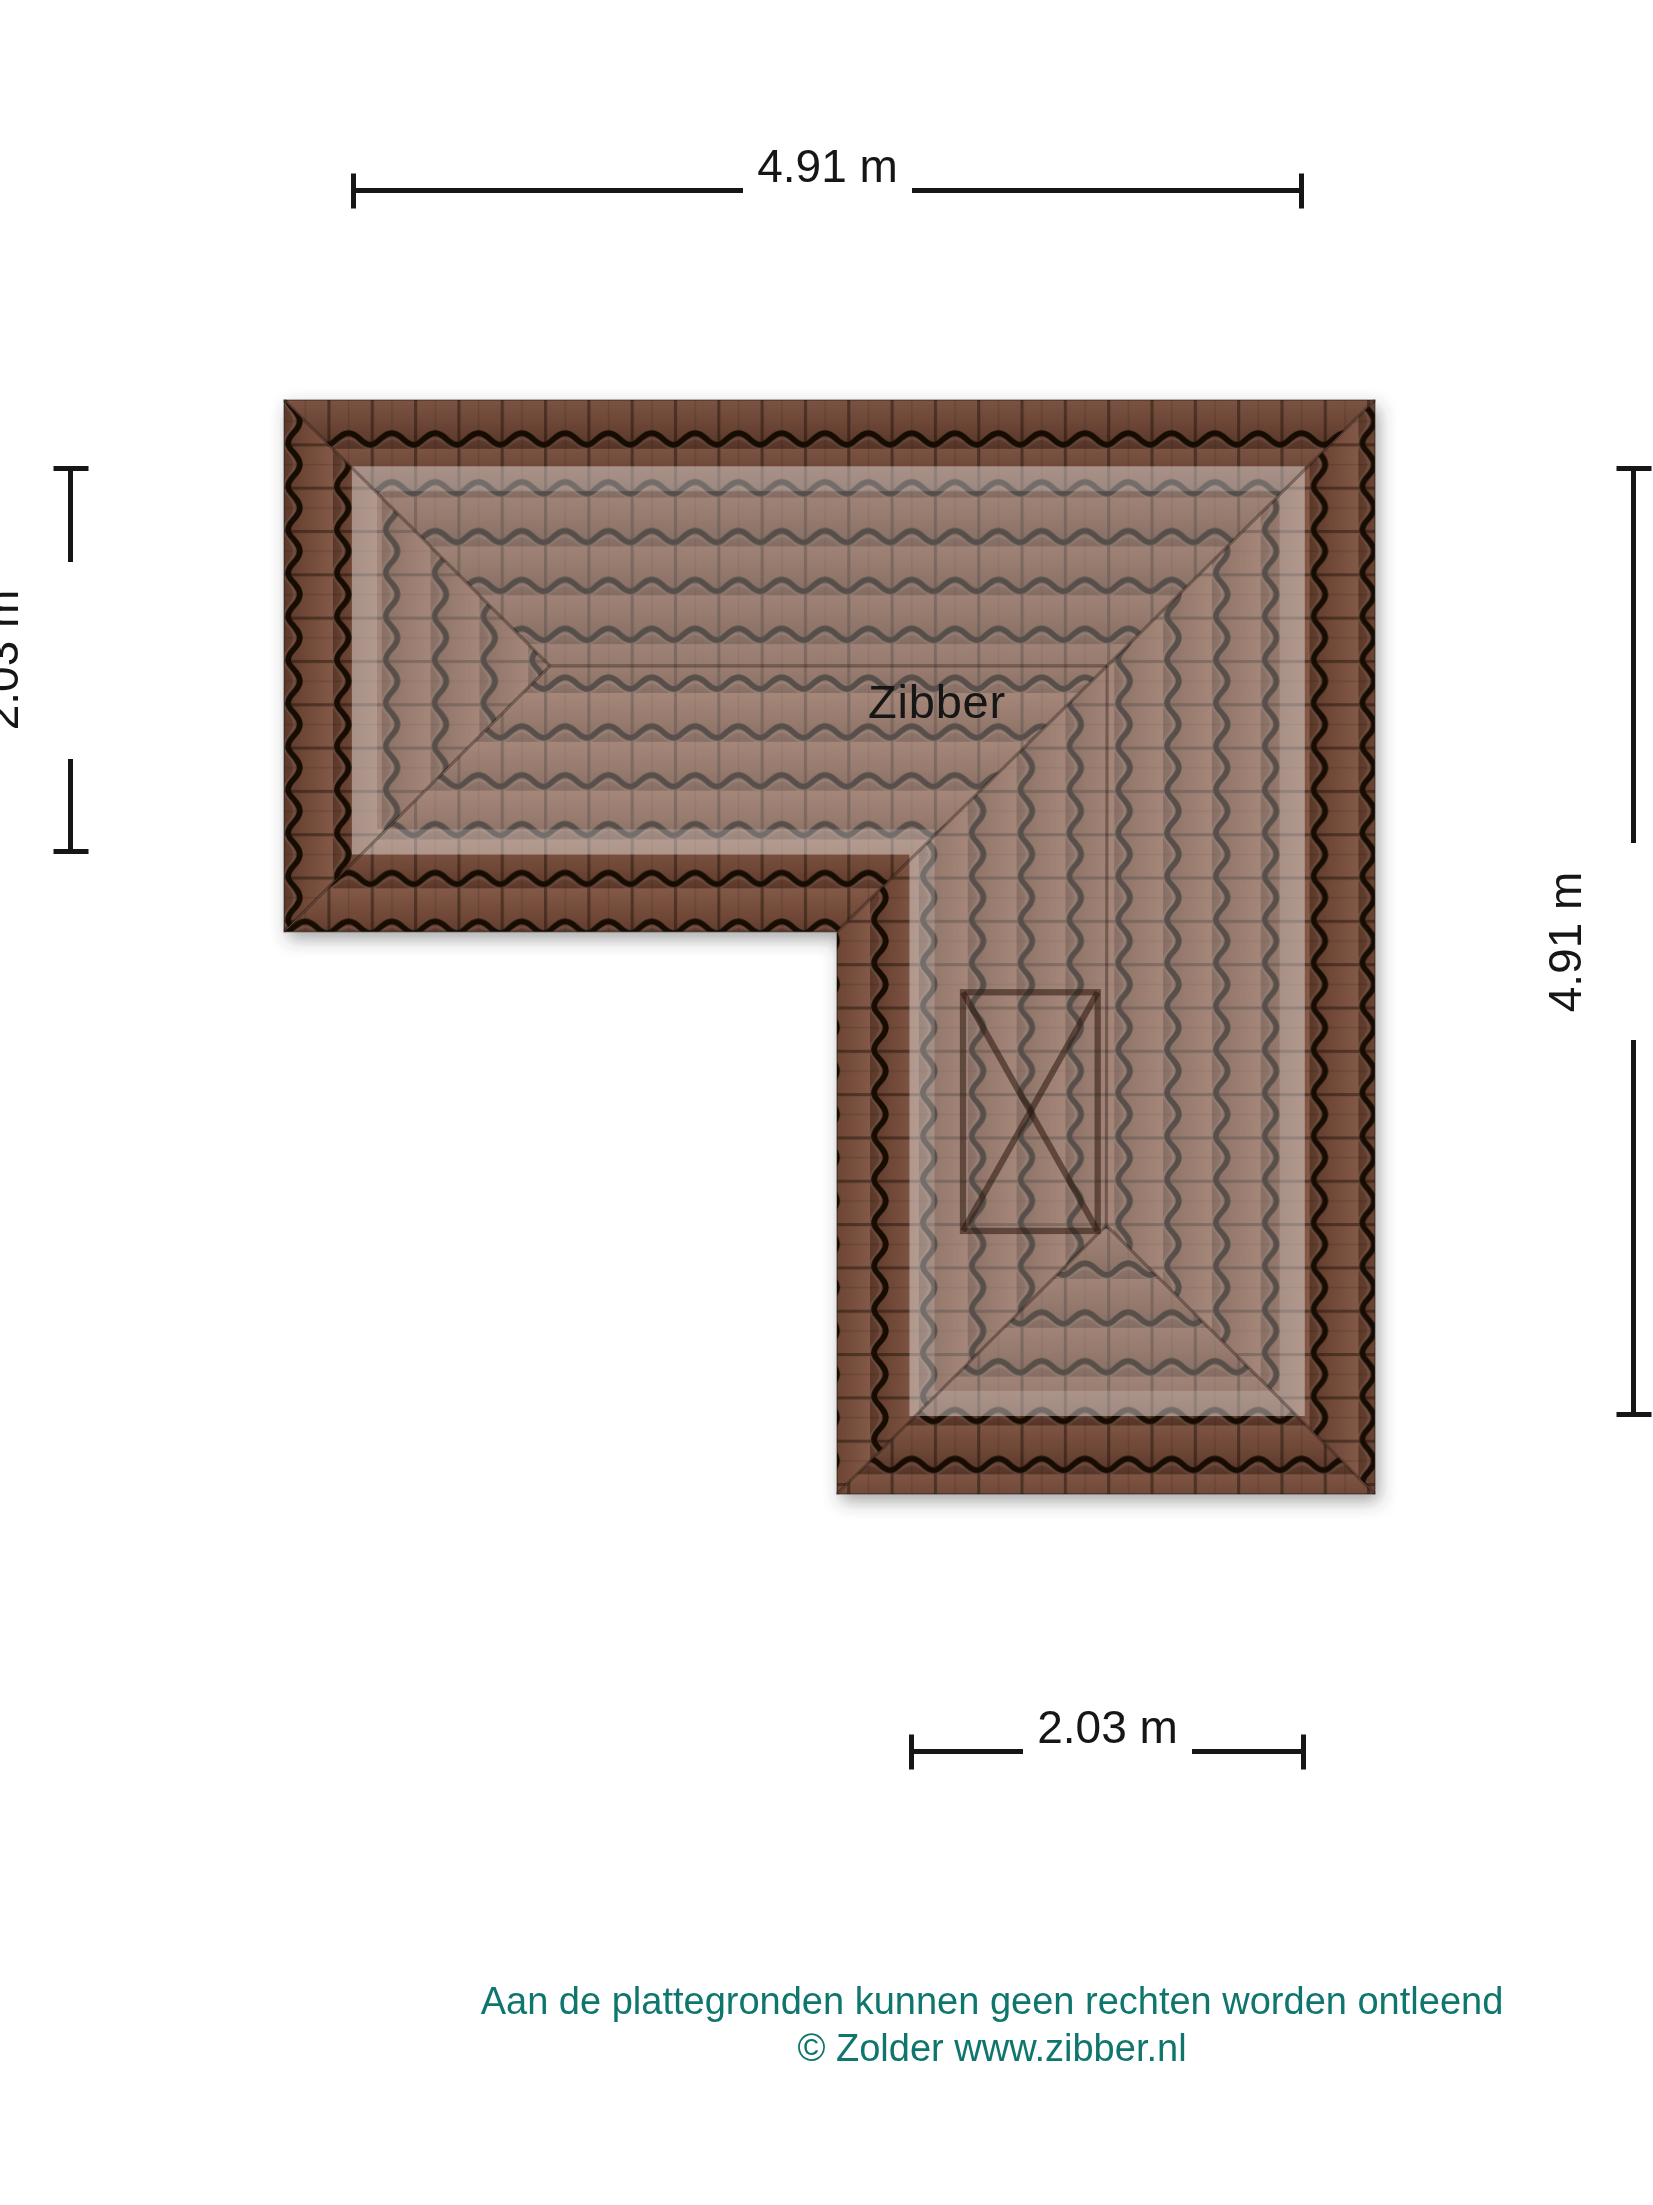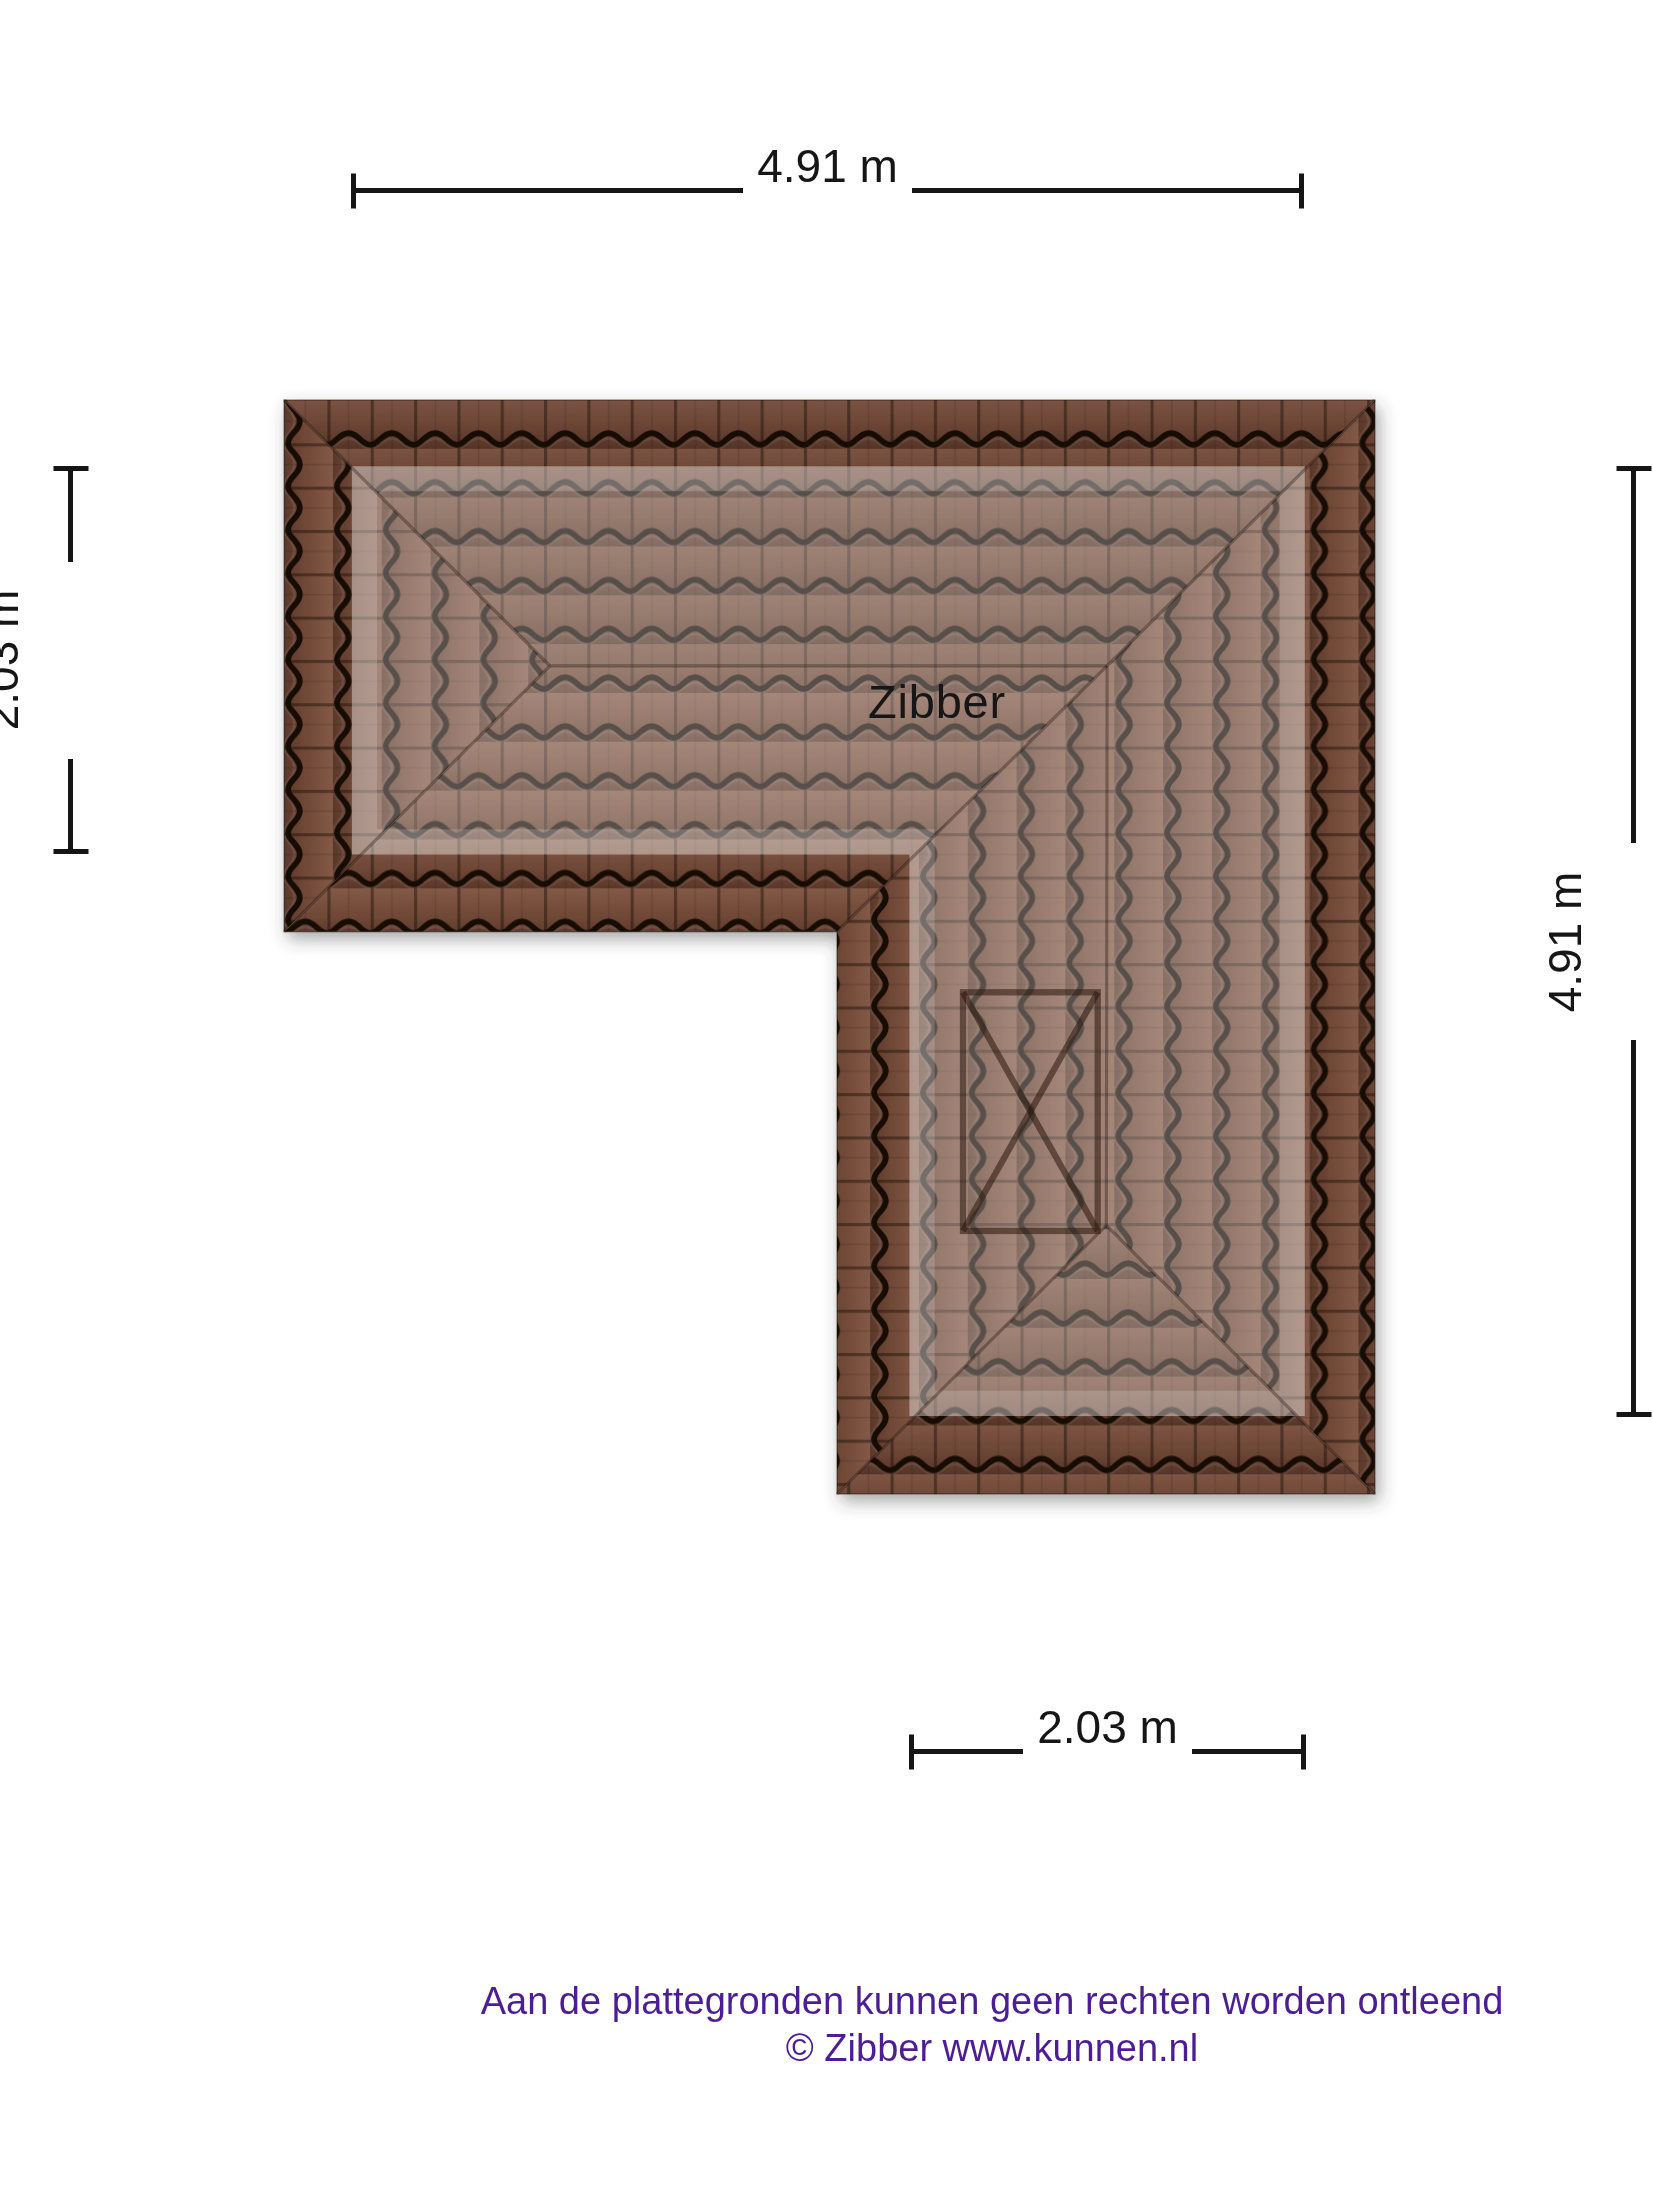--- a/index.html
+++ b/index.html
@@ -54,21 +54,21 @@
     position:absolute;left:937px;top:701px;
     transform:translate(-50%,-50%);
     font-size:47px;color:#161616;letter-spacing:0.8px;
   }
 
   
   .disclaimer{
     position:absolute;left:992px;top:1978px;
     transform:translateX(-50%);
     text-align:center;
-    font-size:38px;line-height:47px;color:#4c1d95;
+    font-size:38px;line-height:47px;color:#0f766e;
     white-space:nowrap;
   }
 </style>
 </head>
 <body>
 
 <div class="page">
 
   <div class="dim dim-h dim-top">
     <span class="seg seg-start"></span>
@@ -161,17 +161,17 @@
           <line x1="1033" y1="752" x2="862" y2="1055"></line>
         </g>
       </g>
     </svg>
   </div>
 
   <div class="room-label">Zibber</div>
 
   <div class="disclaimer">
     <div>Aan de plattegronden kunnen geen rechten worden ontleend</div>
-    <div>© Zibber www.kunnen.nl</div>
+    <div>© Zolder www.zibber.nl</div>
   </div>
 
 </div>
 
 
 </body></html>

